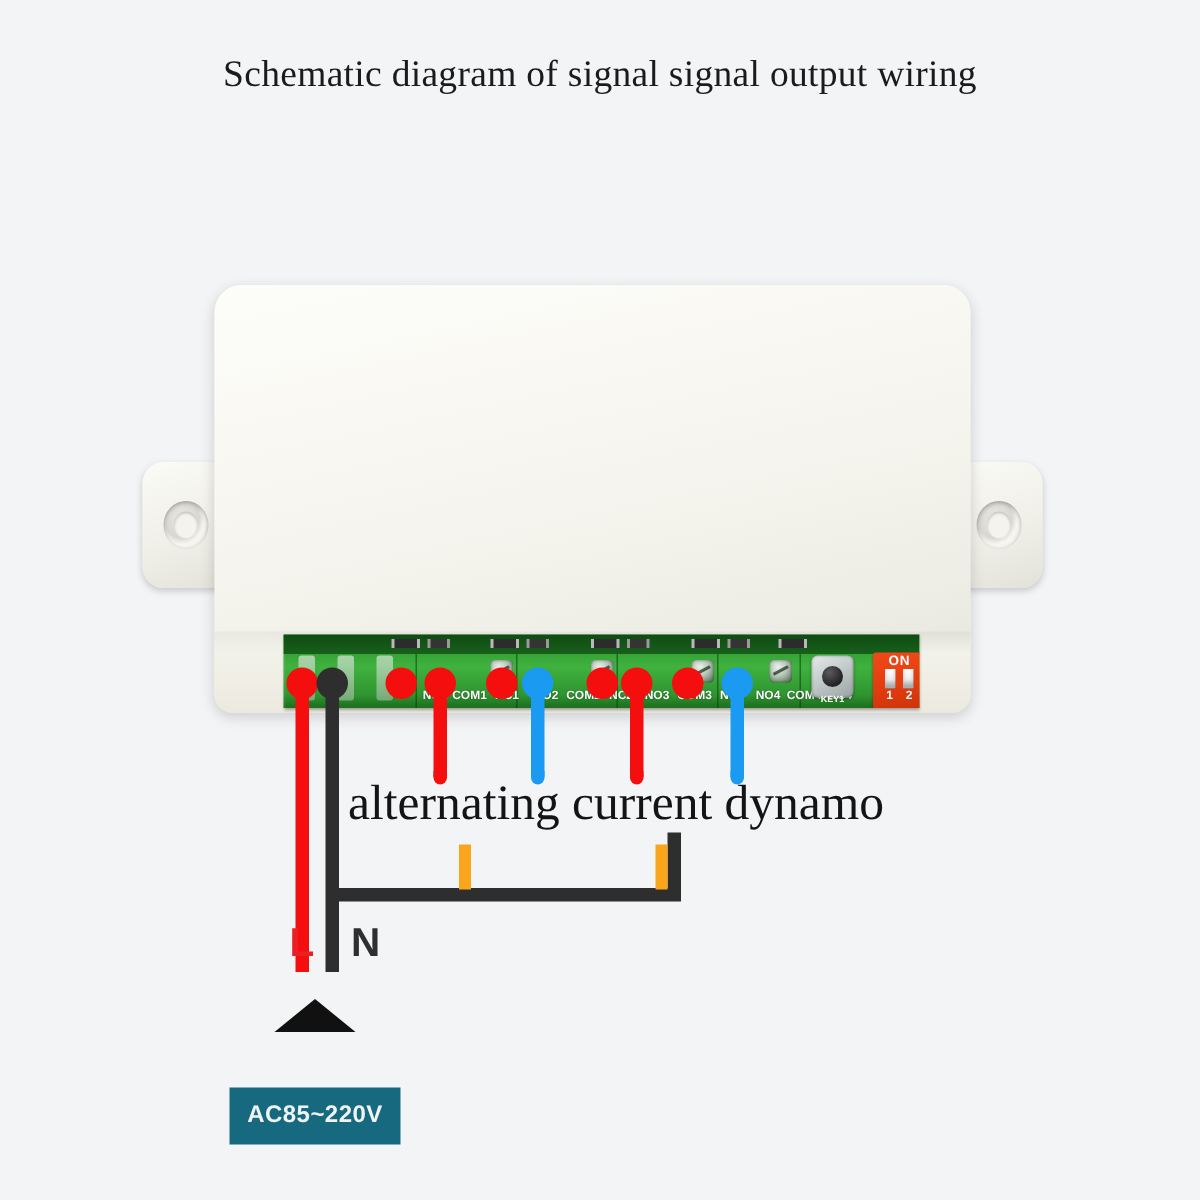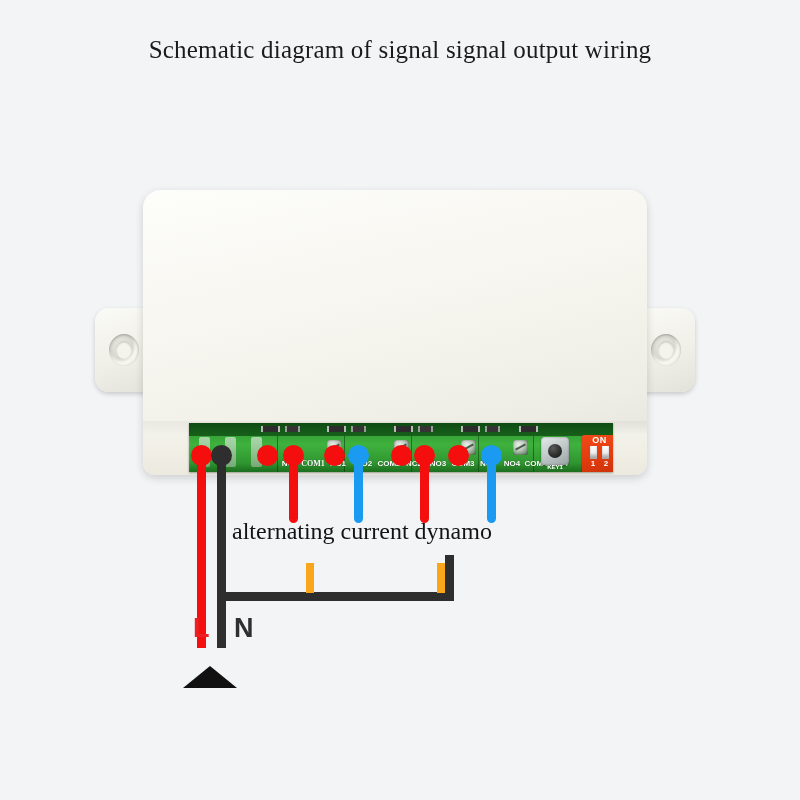--- a/index.html
+++ b/index.html
@@ -291,21 +291,21 @@
     height: 9px;
     border-radius: 0 0 5px 5px;
   }
 
   
   .dynamo-label {
     position: absolute;
     left: 232px;
     top: 518px;
     font-family: "Liberation Serif", serif;
-    font-size: 24px;
+    font-size: 33px;
     color: #141414;
     white-space: nowrap;
   }
   .ln-label {
     position: absolute;
     font-family: "Liberation Sans", sans-serif;
     font-size: 27px;
     font-weight: bold;
     white-space: nowrap;
   }
@@ -389,21 +389,21 @@
       <div class="tsep" style="left:222px;"></div>
       <div class="tsep" style="left:289px;"></div>
       <div class="tsep" style="left:344px;"></div>
 
       <div class="screw" style="left:138px;"></div>
       <div class="screw" style="left:205px;"></div>
       <div class="screw" style="left:272px;"></div>
       <div class="screw" style="left:324px;"></div>
 
       <div class="tlabel" style="left:101px;">NO1</div>
-      <div class="tlabel" style="left:124px;font-family:Liberation Serif, serif;">COM1</div>
+      <div class="tlabel" style="left:124px;">COM1</div>
       <div class="tlabel" style="left:149px;">NC1</div>
       <div class="tlabel" style="left:175px;">NO2</div>
       <div class="tlabel" style="left:200px;">COM2</div>
       <div class="tlabel" style="left:225px;">NC2</div>
       <div class="tlabel" style="left:249px;">NO3</div>
       <div class="tlabel" style="left:274px;">COM3</div>
       <div class="tlabel" style="left:299px;">NC3</div>
       <div class="tlabel" style="left:323px;">NO4</div>
       <div class="tlabel" style="left:347px;">COM4</div>
       <div class="tlabel" style="left:371px;">NC4</div>
@@ -454,14 +454,15 @@
   <div class="wire wire-v blue" style="left:487px; top:450px; height:68px;"></div>
   <div class="cap blue" style="left:487px; top:514px;"></div>
 
   <div class="dynamo-label">alternating current dynamo</div>
 
   <div class="ln-label l">L</div>
   <div class="ln-label n">N</div>
 
   <div class="arrow"></div>
 
+  <div class="ac-badge">AC85~220V</div>
 
 </div>
 
 </body></html>

